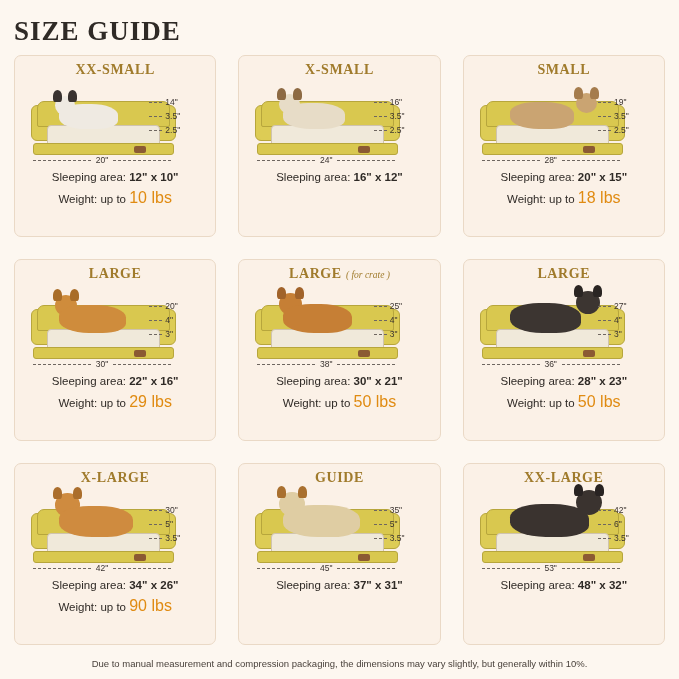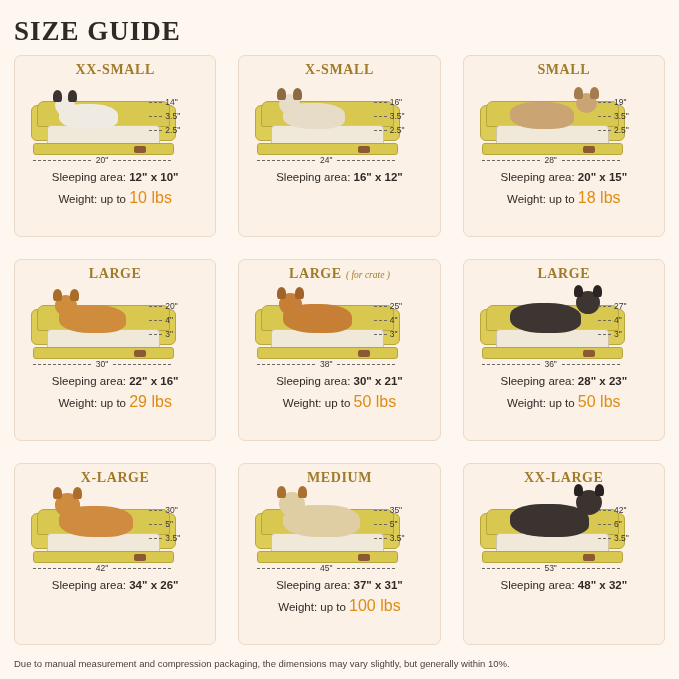--- a/index.html
+++ b/index.html
@@ -207,20 +207,21 @@
     color: #2f2a26;
   }
   .specs .label { }
   .specs .val { font-weight: bold; }
   .specs .weight {
     color: #e08b12;
     font-weight: normal;
     font-size: 16px;
   }
   .footer {
+    text-align: center;
     font-size: 9.5px;
     color: #4a423c;
     margin-top: 13px;
     margin-bottom: 2px;
   }
 </style>
 </head>
 <body>
 
 <div class="page">
@@ -481,26 +482,31 @@
         <div class="dim-row">5"</div>
         <div class="dim-row">3.5"</div>
       </div>
       <div class="dim-h"><span>42"</span></div>
     </div>
     <div class="specs">
       <div>
         <span class="label">Sleeping area:</span>
         <span class="val">34" x 26"</span>
       </div>
-    </div>
-  </div>
-
-  <div class="card">
-    <div class="card-title">
-      <span class="nm">MEDIUM</span>
+      <div>
+        <span class="label">Weight:</span>
+        <span class="upto">up to</span>
+        <span class="weight">90 lbs</span>
+      </div>
+    </div>
+  </div>
+
+  <div class="card">
+    <div class="card-title">
+      <span class="nm">GUIDE</span>
       <span class="sub"></span>
     </div>
     <div class="illus">
       <div class="bed">
         <div class="bolster-l"></div>
         <div class="bolster-r"></div>
         <div class="backrest"></div>
         <div class="cushion"></div>
         <div class="base"></div>
         <div class="tag"></div>
@@ -515,25 +521,20 @@
         <div class="dim-row">5"</div>
         <div class="dim-row">3.5"</div>
       </div>
       <div class="dim-h"><span>45"</span></div>
     </div>
     <div class="specs">
       <div>
         <span class="label">Sleeping area:</span>
         <span class="val">37" x 31"</span>
       </div>
-      <div>
-        <span class="label">Weight:</span>
-        <span class="upto">up to</span>
-        <span class="weight">100 lbs</span>
-      </div>
     </div>
   </div>
 
   <div class="card">
     <div class="card-title">
       <span class="nm">XX-LARGE</span>
       <span class="sub"></span>
     </div>
     <div class="illus">
       <div class="bed">

